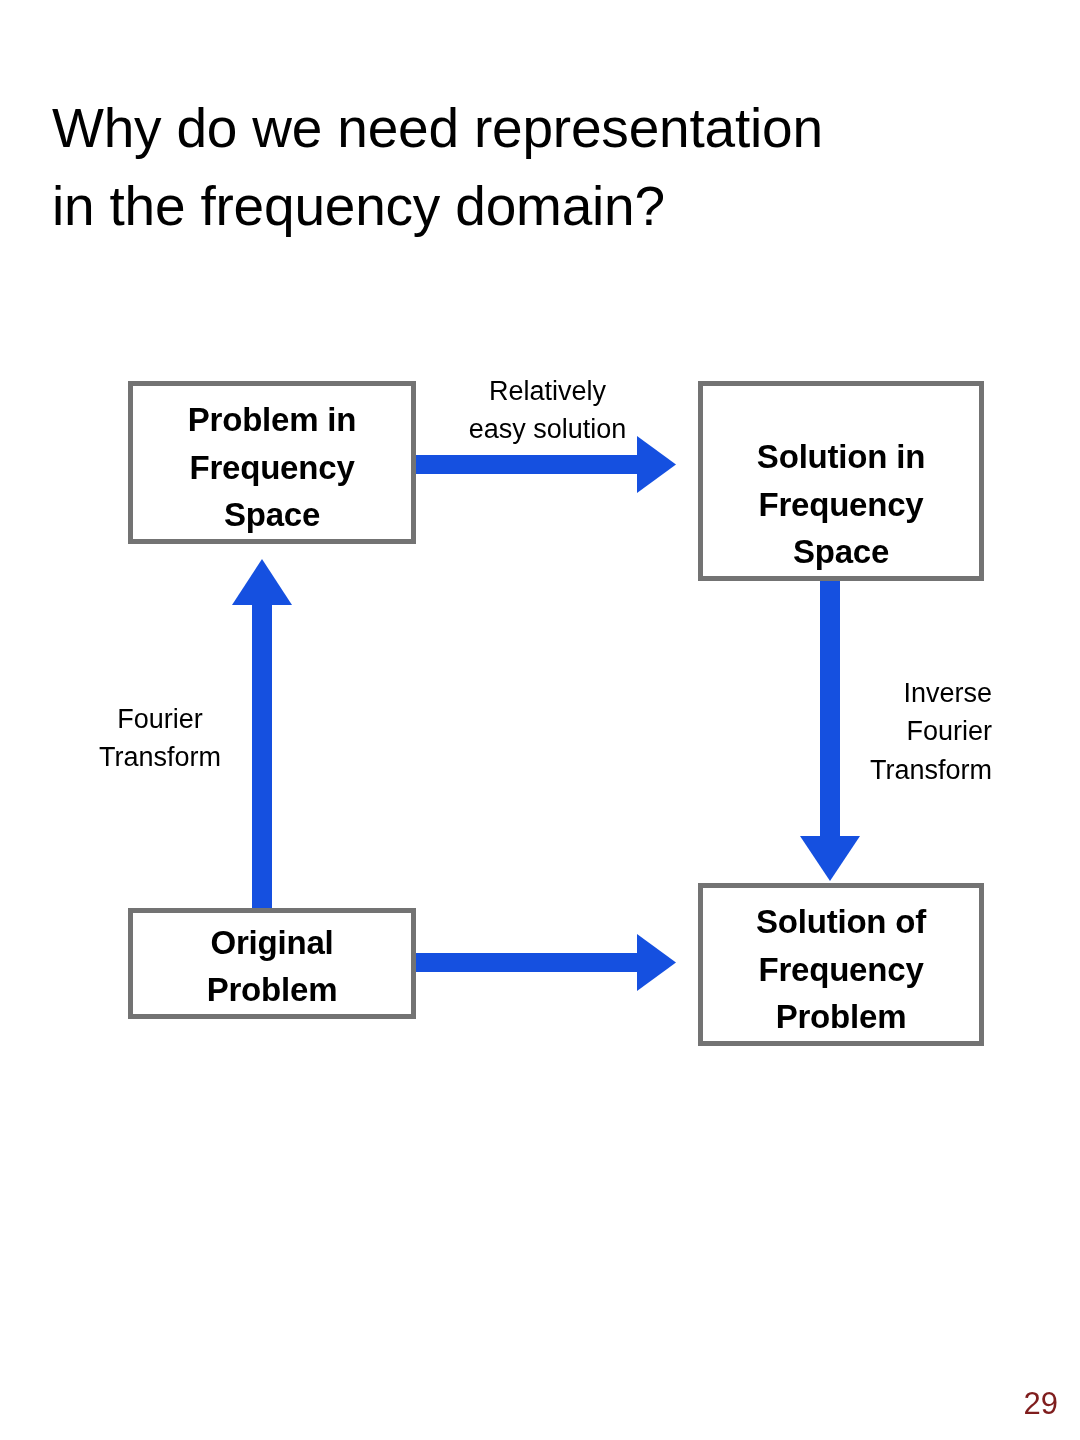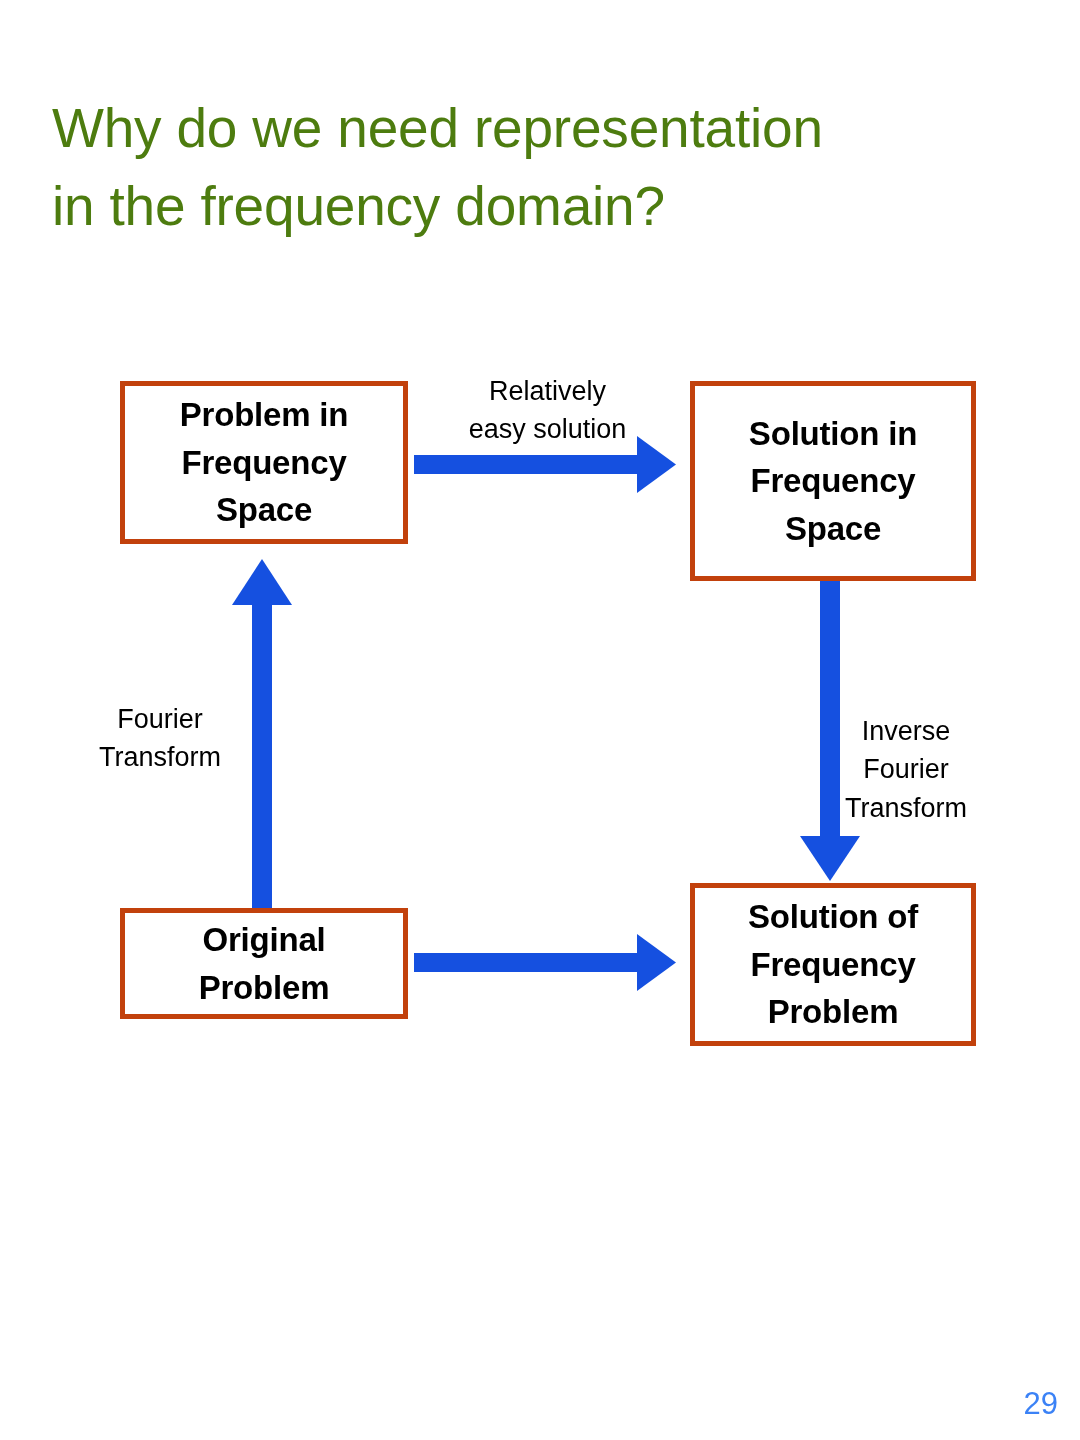--- a/index.html
+++ b/index.html
@@ -22,46 +22,47 @@
     width: 1080px;
     height: 1440px;
   }
 
   
   #slide-title {
     position: absolute;
     left: 52px;
     top: 52px;
     width: 960px;
-    color: #4d7c0f;
+    color: #000000;
     font-size: 55px;
     line-height: 1.42;
     font-weight: normal;
     letter-spacing: -0.2px;
     white-space: pre-line;
   }
 
   
   #diagram {
     position: absolute;
     left: 0;
     top: 0;
     width: 1080px;
     height: 1440px;
   }
 
   .node-box {
     position: absolute;
     box-sizing: border-box;
-    border: 5px solid #c2410c;
+    border: 5px solid #737373;
     background: #ffffff;
     display: flex;
-    align-items: center;
+    align-items: flex-end;
     justify-content: center;
     text-align: center;
+    margin-left: 8px;
   }
   .node-label {
     font-weight: bold;
     font-size: 33px;
     line-height: 1.44;
     color: #000000;
     white-space: pre-line;
     letter-spacing: -0.2px;
   }
 
@@ -74,30 +75,30 @@
   
   .edge-label {
     position: absolute;
     color: #000000;
     font-size: 27px;
     line-height: 1.42;
     white-space: pre-line;
   }
   #label-relatively-easy { left: 430px; top: 372px;  width: 235px; text-align: center; }
   #label-fourier         { left: 70px;  top: 700px;  width: 180px; text-align: center; }
-  #label-inverse-fourier { left: 820px; top: 712px;  width: 172px; text-align: center; }
+  #label-inverse-fourier { left: 820px; top: 674px;  width: 172px; text-align: right; }
   #label-difficult       { left: 447px; top: 875px;  width: 180px; text-align: center; }
 
   
   #page-number {
     position: absolute;
     right: 22px;
     bottom: 18px;
     font-size: 31px;
-    color: #3b82f6;
+    color: #7f1d1d;
   }
 
   svg.arrow-layer {
     position: absolute;
     left: 0;
     top: 0;
     width: 1080px;
     height: 1440px;
     pointer-events: none;
   }

